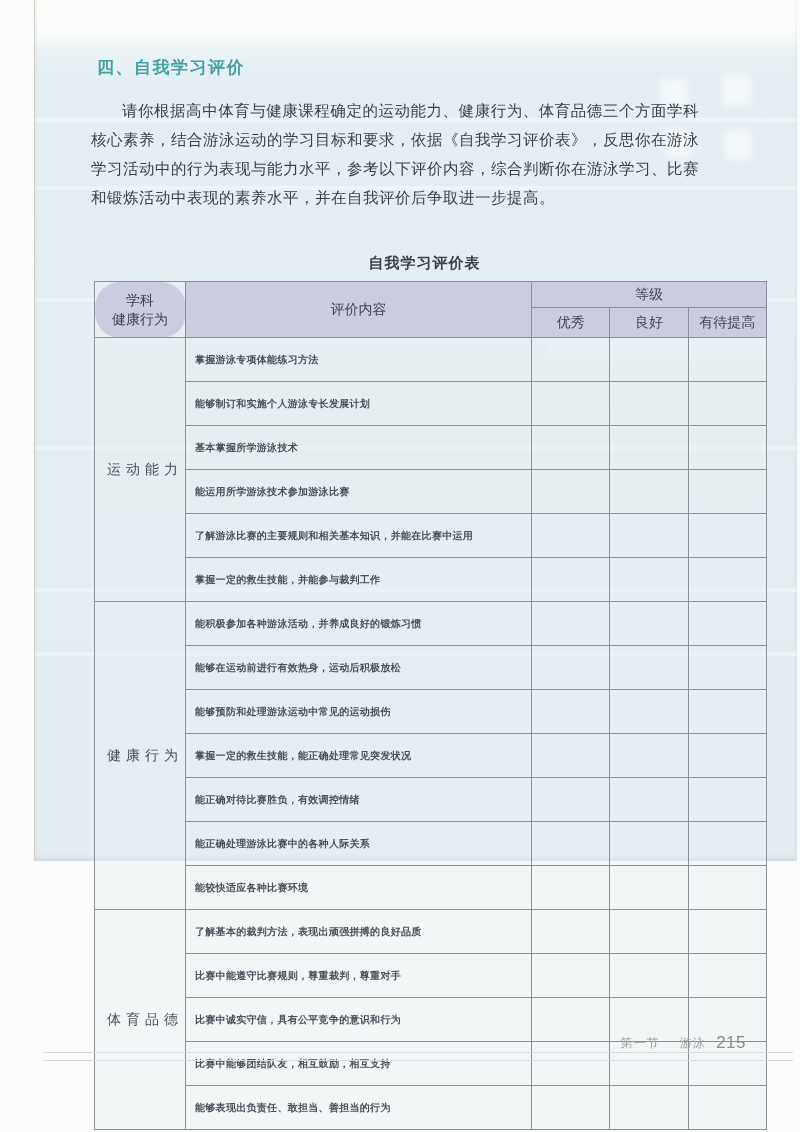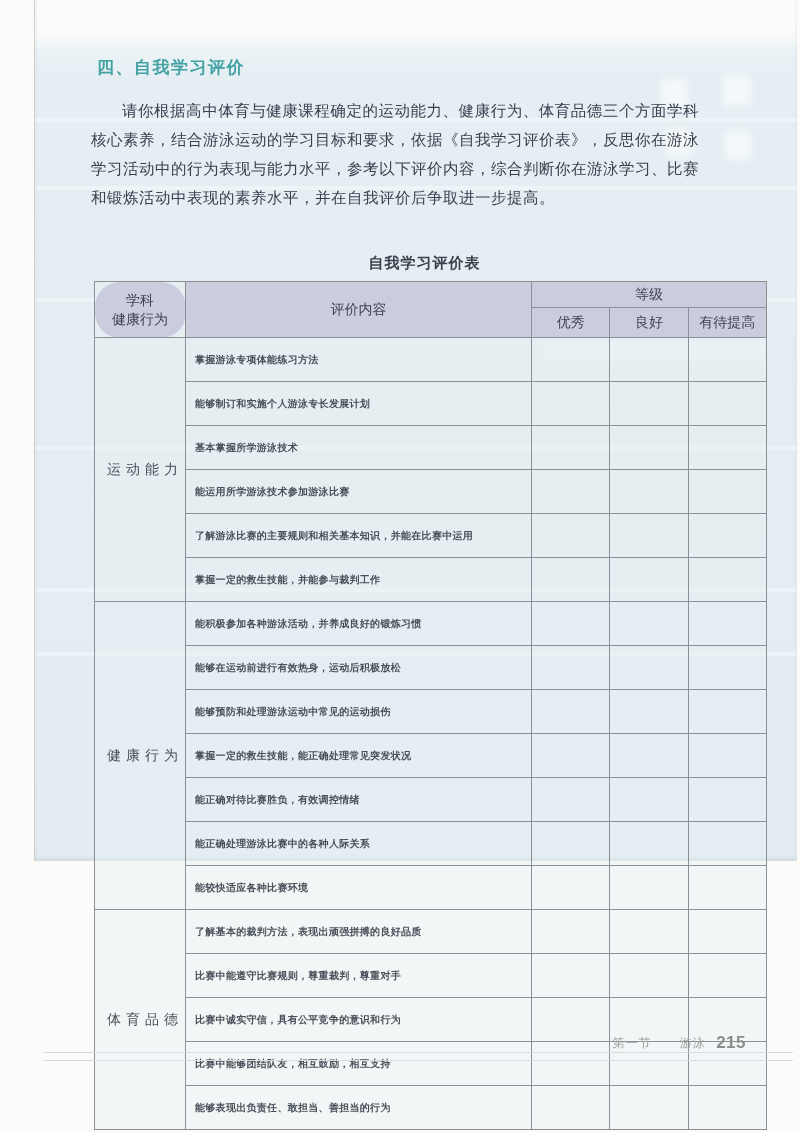--- a/index.html
+++ b/index.html
@@ -56,21 +56,21 @@
   }
   td.content{
     color:#4a505a;font-size:10px;height:37px;
     padding:3px 4px 3px 9px;line-height:21px;letter-spacing:0.3px;font-weight:bold;
   }
   td.grade{height:37px;}
   .footer-text{
     position:absolute;top:1033px;right:51px;
     color:#9a9c9c;font-size:12px;letter-spacing:1px;white-space:nowrap;
   }
-  .footer-text .pgnum{font-size:17px;color:#8b8d8d;letter-spacing:.5px;margin-left:6px;vertical-align:-1px;font-weight:bold;}
+  .footer-text .pgnum{font-size:17px;color:#8b8d8d;letter-spacing:.5px;margin-left:6px;vertical-align:-1px;}
   .rule{position:absolute;left:8px;right:4px;height:1px;background:#d7dcdf;}
 </style>
 </head>
 <body>
 
 <div class="page">
 
   <div class="streak" style="top:118px"></div>
   <div class="streak" style="top:186px"></div>
   <div class="streak" style="top:298px"></div>
@@ -219,19 +219,19 @@
           <td class="content">能够表现出负责任、敢担当、善担当的行为</td>
           <td class="grade"></td>
           <td class="grade"></td>
           <td class="grade"></td>
         </tr>
       </tbody>
   </table>
 
   <div class="footer-text">
     <span>第一节</span>
-    <span style="margin-left:24px">游泳</span>
+    <span style="margin-left:16px">游泳</span>
     <span class="pgnum">215</span>
   </div>
   <div class="rule" style="top:1052px"></div>
   <div class="rule" style="top:1060px"></div>
 
 </div>
 
 </body></html>

